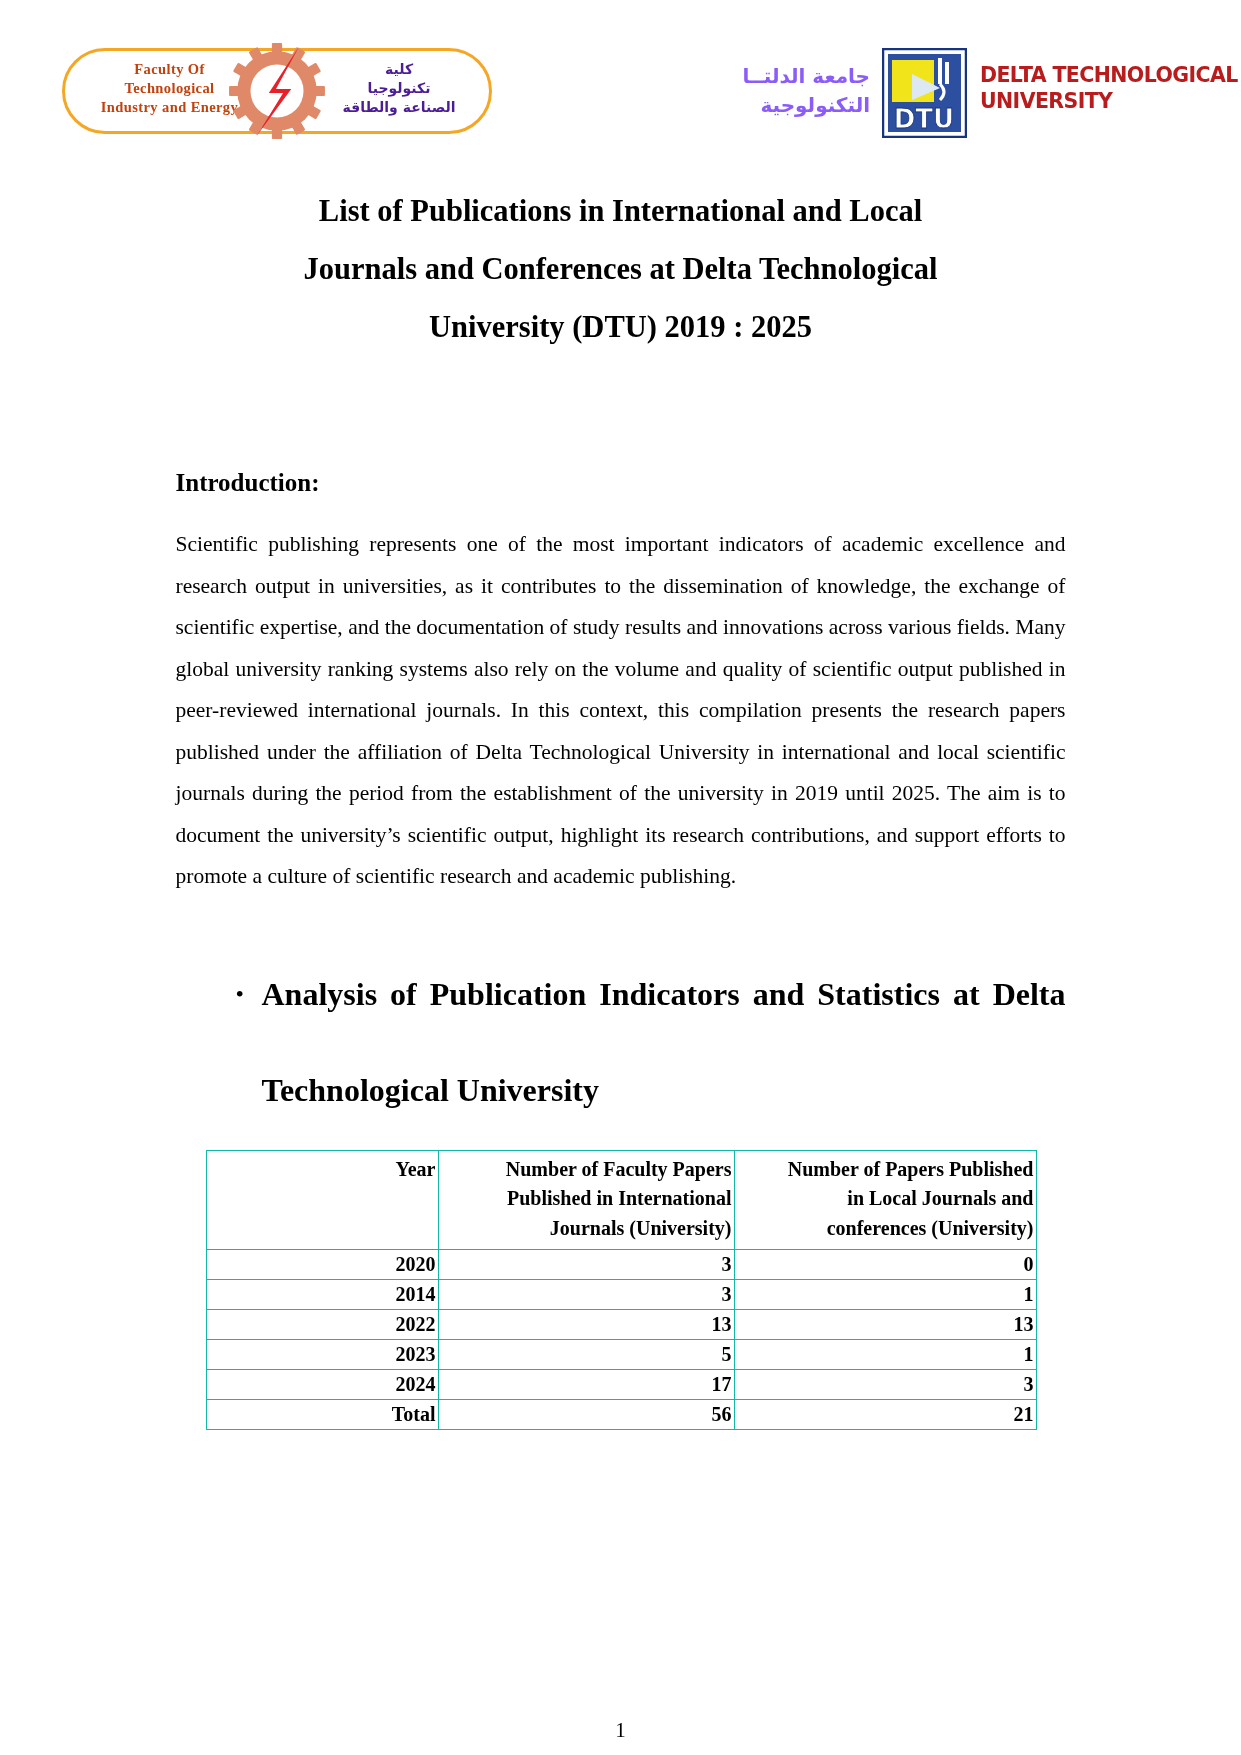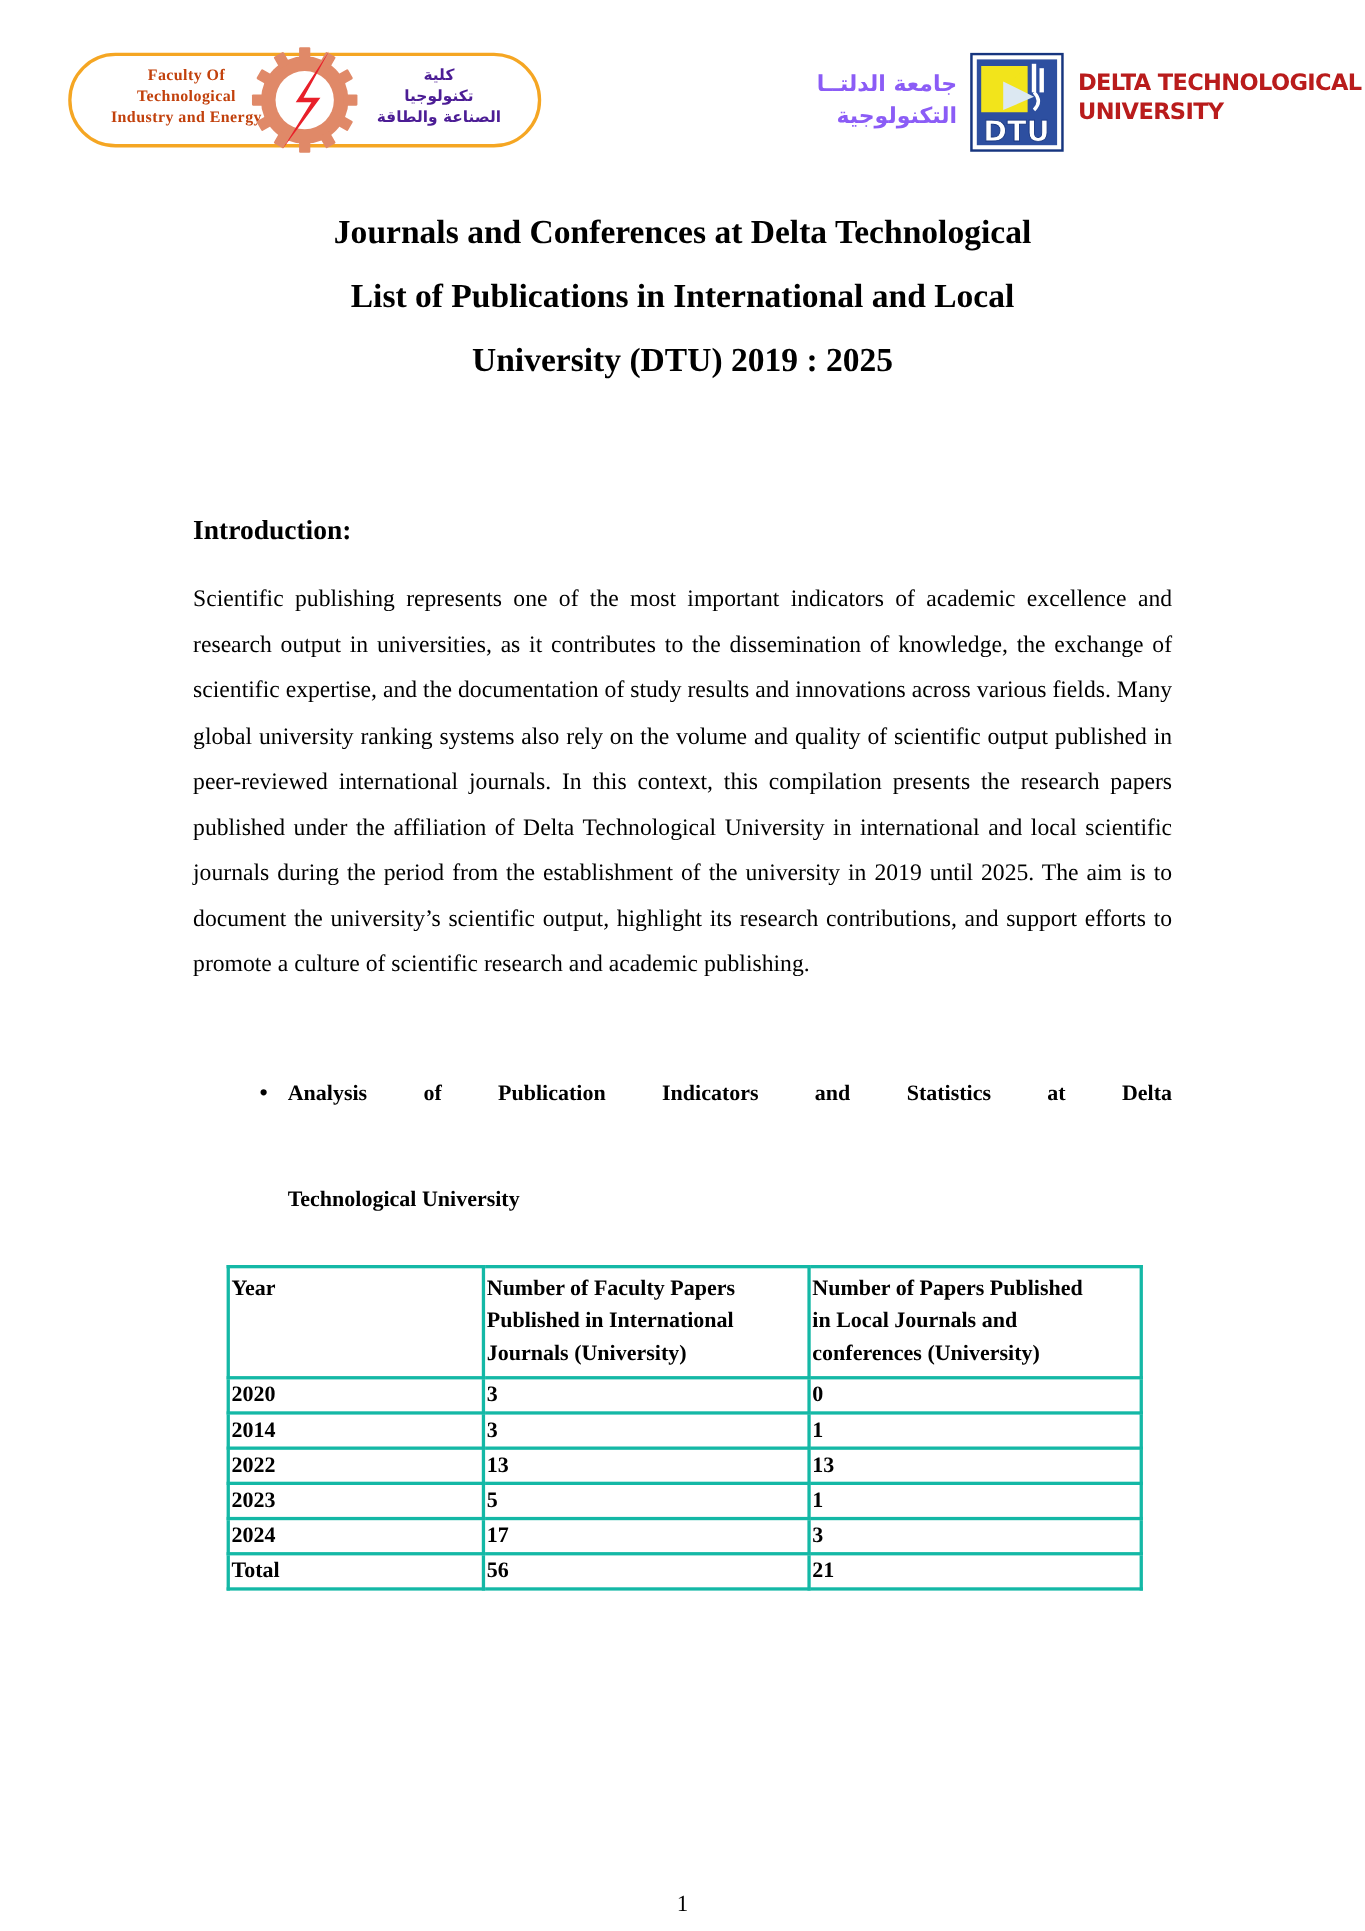--- a/index.html
+++ b/index.html
@@ -167,21 +167,21 @@
   }
   .bullet-dot {
     width: 26px;
     flex: 0 0 26px;
     font-size: 24px;
     line-height: 48px;
   }
   .bullet-text {
     flex: 1 1 auto;
     font-weight: bold;
-    font-size: 20px;
+    font-size: 32px;
     line-height: 48px;
     text-align: justify;
     text-justify: inter-word;
   }
   .bullet-text .bt-line1 {
     display: block;
     text-align: justify;
   }
   .bullet-text .bt-line1::after {
     content: "";
@@ -195,22 +195,22 @@
     margin: 36px auto 0 auto;
     width: 830px;
   }
   table.stats {
     border-collapse: collapse;
     width: 830px;
     table-layout: fixed;
   }
   table.stats th,
   table.stats td {
-    border: 3px solid #14b8a6;
-    text-align: left;
+    border: 1px solid #14b8a6;
+    text-align: right;
     font-weight: bold;
     font-size: 20px;
     padding: 0;
   }
   table.stats th {
     line-height: 29.5px;
     padding: 4px 2px 6px 2px;
     vertical-align: top;
   }
   table.stats td {
@@ -292,22 +292,22 @@
         <text x="42" y="80" font-family="DejaVu Sans, sans-serif" font-size="26" font-weight="bold" fill="#ffffff" text-anchor="middle" stroke="#16357F" stroke-width="0.8">DTU</text>
       </svg>
       <div class="dtu-en">
         <span>DELTA TECHNOLOGICAL</span><br>
         <span>UNIVERSITY</span>
       </div>
     </div>
   </div>
 
   <h1 class="doc-title">
+    <span class="tline">List of Publications in International and Local</span>
     <span class="tline">Journals and Conferences at Delta Technological</span>
-    <span class="tline">List of Publications in International and Local</span>
     <span class="tline">University (DTU) 2019 : 2025</span>
   </h1>
 
   <div class="content">
 
     <div class="section-heading">Introduction:</div>
 
     <p class="body-para">Scientific publishing represents one of the most important indicators of academic excellence and research output in universities, as it contributes to the dissemination of knowledge, the exchange of scientific expertise, and the documentation of study results and innovations across various fields. Many global university ranking systems also rely on the volume and quality of scientific output published in peer-reviewed international journals. In this context, this compilation presents the research papers published under the affiliation of Delta Technological University in international and local scientific journals during the period from the establishment of the university in 2019 until 2025. The aim is to document the university’s scientific output, highlight its research contributions, and support efforts to promote a culture of scientific research and academic publishing.</p>
 
     <div class="bullet-heading">

